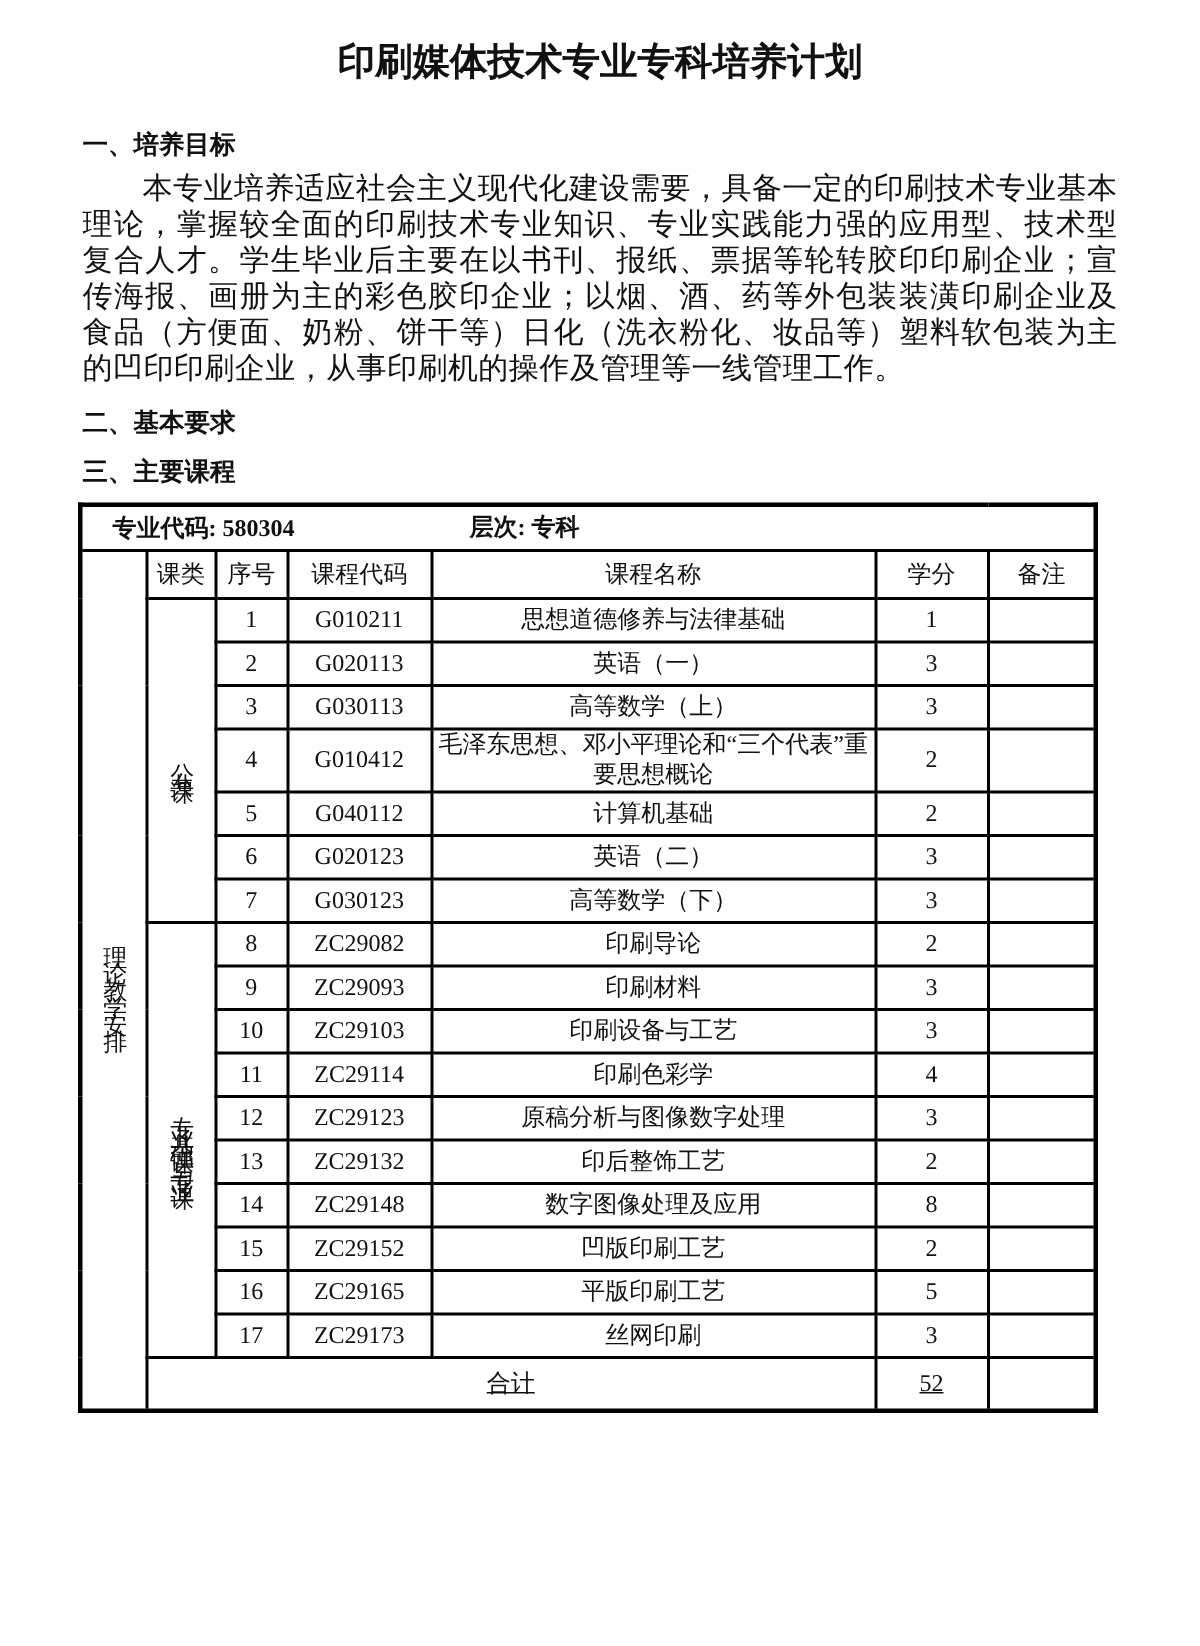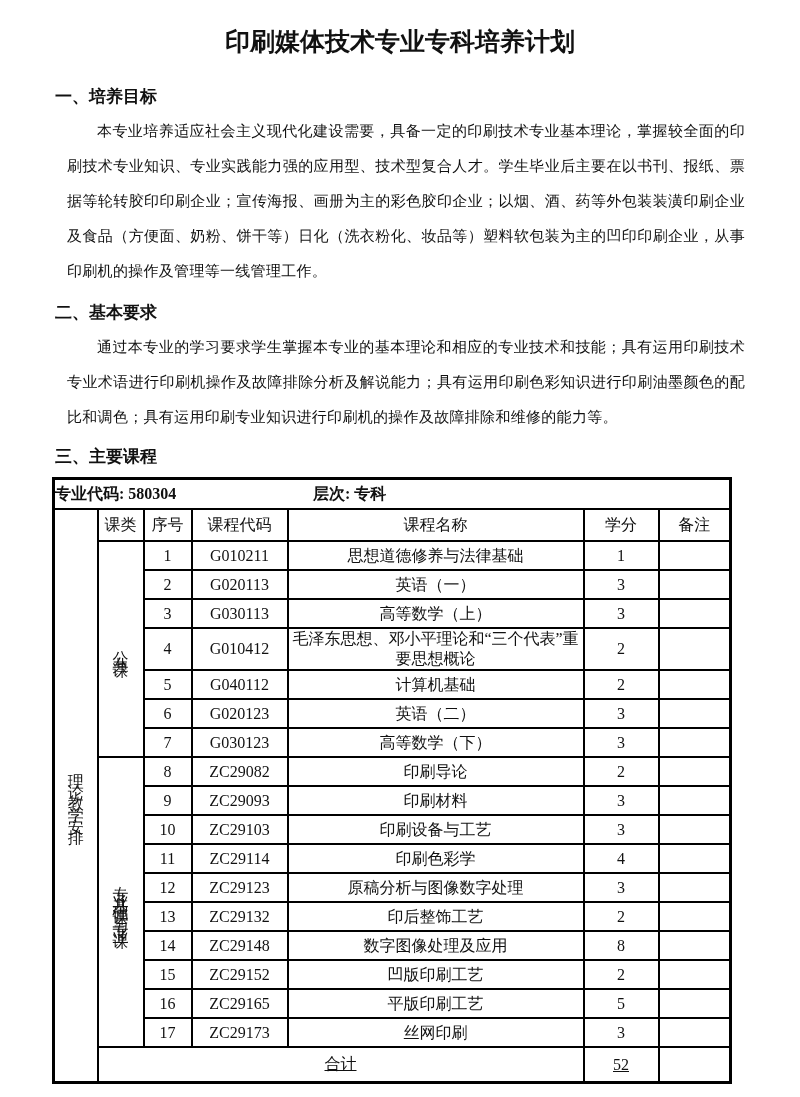--- a/index.html
+++ b/index.html
@@ -13,36 +13,36 @@
 
   .doc-title {
     text-align:center; font-size:25px; font-weight:bold;
     margin:0; line-height:32px;
   }
   .sec-heading { font-size:17px; font-weight:bold; margin:0; line-height:22px; }
   .h1 { margin-top:28px; }
   .h2 { margin-top:13px; }
   .h3 { margin-top:11px; }
   .para {
-    font-size:15px; line-height:35px; margin:6px 0 0 12px;
+    font-size:20px; line-height:24px; margin:6px 0 0 0;
     text-align:justify; text-indent:2em; letter-spacing:0.3px;
   }
 
   table.courses {
     border-collapse:collapse; table-layout:fixed;
     width:677px; margin:9px 0 0 -3px;
     border:3px solid #000;
   }
   table.courses td {
     border:2px solid #000;
     font-size:16px; text-align:center; vertical-align:middle;
     padding:0; overflow:hidden;
   }
   tr.meta-row td { height:28px; font-weight:bold; text-align:left; position:relative; }
-  .meta-code { padding-left:0; }
+  .meta-code { padding-left:20px; }
   .meta-level { position:absolute; left:258px; top:50%; transform:translateY(-50%); }
 
   tr.col-header-row td { height:30px; }
   tr.course-row { height:29px; }
   tr.total-row td { height:33px;text-decoration:underline; }
 
   td.c-name { text-align:left; padding:3px 4px 3px 6px; line-height:20px;font-family:Liberation Serif, serif; }
   td.vert span {
     display:inline-block;
     writing-mode:vertical-lr; text-orientation:upright;
@@ -54,21 +54,20 @@
 <body>
 
 <div class="page">
 
   <h1 class="doc-title">印刷媒体技术专业专科培养计划</h1>
 
   <h2 class="sec-heading h1">一、培养目标</h2>
   <p class="para">本专业培养适应社会主义现代化建设需要，具备一定的印刷技术专业基本理论，掌握较全面的印刷技术专业知识、专业实践能力强的应用型、技术型复合人才。学生毕业后主要在以书刊、报纸、票据等轮转胶印印刷企业；宣传海报、画册为主的彩色胶印企业；以烟、酒、药等外包装装潢印刷企业及食品（方便面、奶粉、饼干等）日化（洗衣粉化、妆品等）塑料软包装为主的凹印印刷企业，从事印刷机的操作及管理等一线管理工作。</p>
 
   <h2 class="sec-heading h2">二、基本要求</h2>
-  <p class="para">通过本专业的学习要求学生掌握本专业的基本理论和相应的专业技术和技能；具有运用印刷技术专业术语进行印刷机操作及故障排除分析及解说能力；具有运用印刷色彩知识进行印刷油墨颜色的配比和调色；具有运用印刷专业知识进行印刷机的操作及故障排除和维修的能力等。</p>
 
   <h2 class="sec-heading h3">三、主要课程</h2>
 
   <table class="courses">
     <colgroup>
       <col style="width:44px">
         <col style="width:46px">
         <col style="width:48px">
       <col style="width:96px">
         <col style="width:296px">

